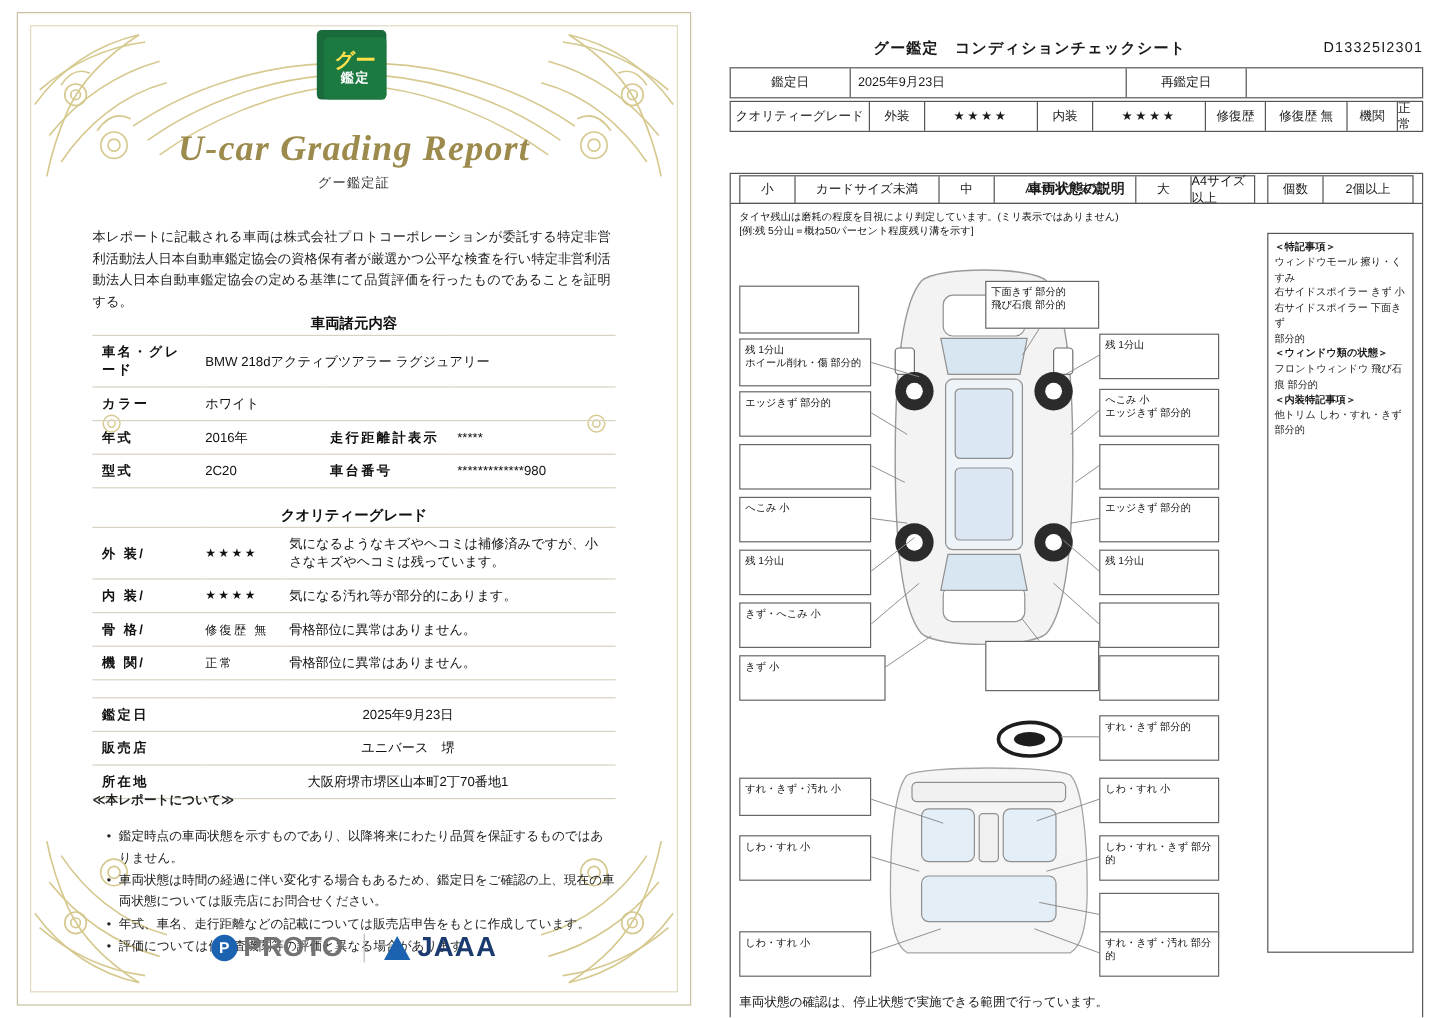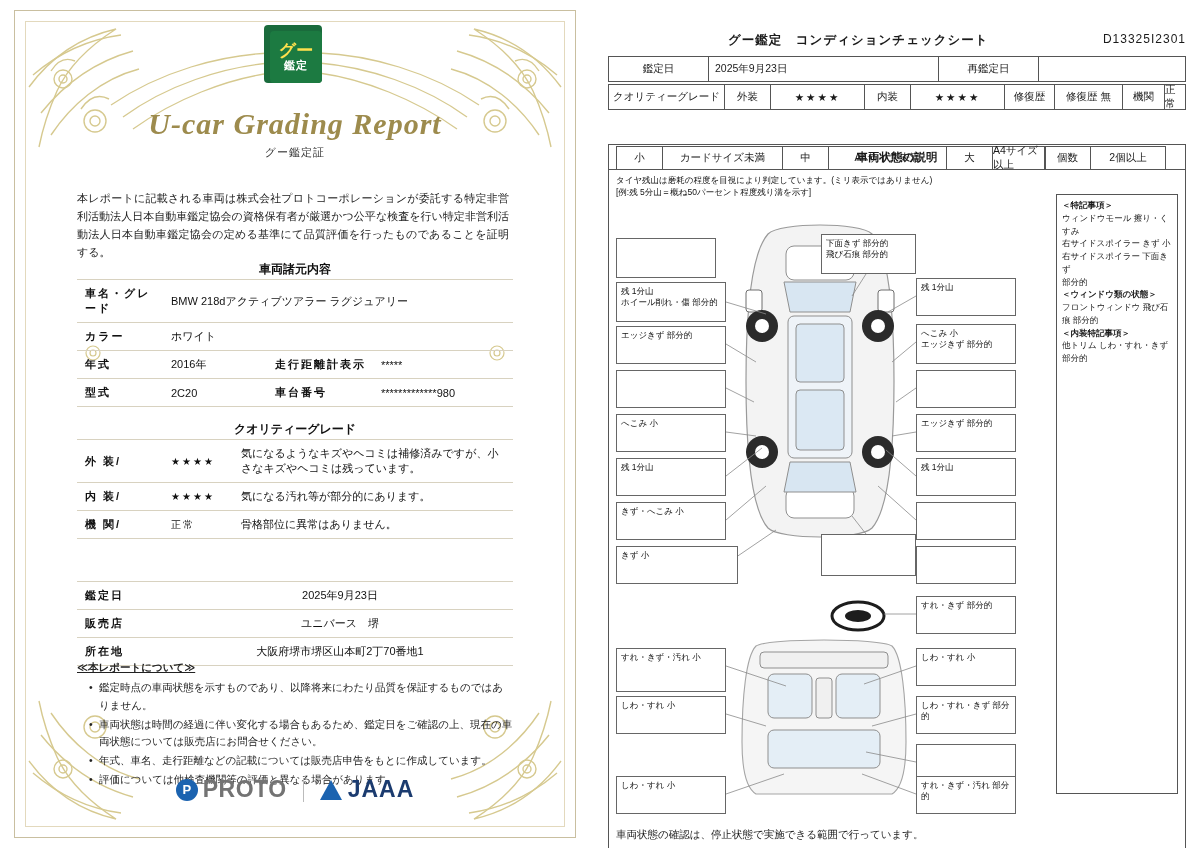--- a/index.html
+++ b/index.html
@@ -26,21 +26,21 @@
   #veh-title{top:250px;}
   #grade-title{top:410px;}
 
   table.spec{position:absolute;border-collapse:collapse;font-size:11px;}
   .spec td{border-top:1px solid #d8d2c0;border-bottom:1px solid #d8d2c0;padding:6px 4px;vertical-align:middle;}
   .spec .lbl{width:78px;letter-spacing:2px;font-weight:bold;color:#111;padding-left:8px;}
   .spec .val{color:#111;}
   .stars{letter-spacing:2px;font-size:10px;color:#111;}
 
   .bullet{position:absolute;font-size:10.5px;line-height:1.7;color:#222;}
-  .bullet .hd{font-weight:bold;margin-bottom:2px;text-decoration:underline;}
+  .bullet .hd{font-weight:bold;margin-bottom:12px;}
   .bullet ul{margin:0;padding-left:12px;list-style:none;}
   .bullet li{position:relative;padding-left:10px;margin-bottom:1px;}
   .bullet li:before{content:"\2022";position:absolute;left:0;top:0;}
 
   .brands{position:absolute;left:0;right:0;bottom:34px;display:flex;align-items:center;justify-content:center;gap:16px;}
   .proto{display:flex;align-items:center;gap:5px;}
   .proto .circ{width:22px;height:22px;border-radius:50%;background:#1b63b0;color:#fff;font-weight:bold;font-size:13px;display:flex;align-items:center;justify-content:center;}
   .proto .nm{font-weight:bold;font-size:23px;color:#737373;letter-spacing:0.5px;}
   .divider{width:1px;height:24px;background:#bbb;}
   .jaaa{display:flex;align-items:center;gap:6px;}
@@ -60,21 +60,21 @@
   .row2{left:0;top:58px;width:578px;height:26px;display:flex;}
   .row2 .c{border-right:1px solid #555;display:flex;align-items:center;justify-content:center;box-sizing:border-box;}
   .row2 .c:last-child{border-right:none;}
 
   .bigbox{left:0;top:90px;width:578px;height:706px;margin-top:28px;}
   .bigbox-hd{height:24px;border-bottom:1px solid #555;display:flex;align-items:center;justify-content:center;font-weight:bold;font-size:11.5px;}
 
   .legend{position:absolute;left:8px;top:120px;width:430px;height:24px;border:1px solid #555;box-sizing:border-box;display:flex;font-size:10.5px;}
   .legend .c{border-right:1px solid #555;display:flex;align-items:center;justify-content:center;box-sizing:border-box;}
   .legend .c:last-child{border-right:none;}
-  .legend2{position:absolute;left:436px;top:120px;width:122px;height:24px;border:1px solid #555;box-sizing:border-box;display:flex;font-size:10.5px;}
+  .legend2{position:absolute;left:448px;top:120px;width:122px;height:24px;border:1px solid #555;box-sizing:border-box;display:flex;font-size:10.5px;}
   .legend2 .c{border-right:1px solid #555;display:flex;align-items:center;justify-content:center;box-sizing:border-box;}
   .legend2 .c:last-child{border-right:none;}
 
   .note-tire{position:absolute;left:8px;top:148px;width:430px;font-size:8.5px;line-height:1.45;color:#111;}
 
   .note-box{position:absolute;left:448px;top:168px;width:122px;height:600px;border:1px solid #555;box-sizing:border-box;padding:4px 5px;font-size:8.5px;line-height:1.5;}
   .note-box .hd{font-weight:bold;}
 
   .cell{position:absolute;border:1px solid #666;box-sizing:border-box;background:#fff;font-size:8.5px;line-height:1.35;padding:3px 4px;color:#111;}
 
@@ -215,20 +215,25 @@
       <tbody>
           <tr>
         <td class="lbl" style="width:60px;">外 装/</td>
         <td class="stars" style="width:62px;">★★★★</td>
         <td class="val">気になるようなキズやヘコミは補修済みですが、小さなキズやヘコミは残っています。</td>
       </tr>
       <tr>
         <td class="lbl">内 装/</td>
         <td class="stars">★★★★</td>
         <td class="val">気になる汚れ等が部分的にあります。</td>
+      </tr>
+      <tr>
+        <td class="lbl">骨 格/</td>
+        <td class="stars">修復歴 無</td>
+        <td class="val">骨格部位に異常はありません。</td>
       </tr>
       <tr>
         <td class="lbl">機 関/</td>
         <td class="stars">正常</td>
         <td class="val">骨格部位に異常はありません。</td>
       </tr>
     </tbody>
       </table>
 
     <table class="spec" style="left:62px;top:570px;width:436px;">
@@ -433,21 +438,21 @@
       <div class="cell" style="left:300px;top:228px;width:100px;height:38px;">エッジきず 部分的</div>
       <div class="cell" style="left:0px;top:272px;width:110px;height:38px;">残 1分山</div>
       <div class="cell" style="left:300px;top:272px;width:100px;height:38px;">残 1分山</div>
       <div class="cell" style="left:0px;top:316px;width:110px;height:38px;">きず・へこみ 小</div>
       <div class="cell" style="left:300px;top:316px;width:100px;height:38px;"></div>
       <div class="cell" style="left:0px;top:360px;width:122px;height:38px;">きず 小</div>
       <div class="cell" style="left:205px;top:348px;width:95px;height:42px;"></div>
       <div class="cell" style="left:300px;top:360px;width:100px;height:38px;"></div>
 
       <div class="cell" style="left:300px;top:410px;width:100px;height:38px;">すれ・きず 部分的</div>
-      <div class="cell" style="left:0px;top:462px;width:110px;height:44px;">すれ・きず・汚れ 小</div>
+      <div class="cell" style="left:0px;top:462px;width:110px;height:32px;">すれ・きず・汚れ 小</div>
       <div class="cell" style="left:300px;top:462px;width:100px;height:38px;">しわ・すれ 小</div>
       <div class="cell" style="left:0px;top:510px;width:110px;height:38px;">しわ・すれ 小</div>
       <div class="cell" style="left:300px;top:510px;width:100px;height:38px;">しわ・すれ・きず 部分的</div>
       <div class="cell" style="left:300px;top:558px;width:100px;height:38px;"></div>
       <div class="cell" style="left:0px;top:590px;width:110px;height:38px;">しわ・すれ 小</div>
       <div class="cell" style="left:300px;top:590px;width:100px;height:38px;">すれ・きず・汚れ 部分的</div>
     </div>
 
     <div class="sheet-footer" style="position:absolute;left:8px;top:802px;">車両状態の確認は、停止状態で実施できる範囲で行っています。</div>
   </div>

